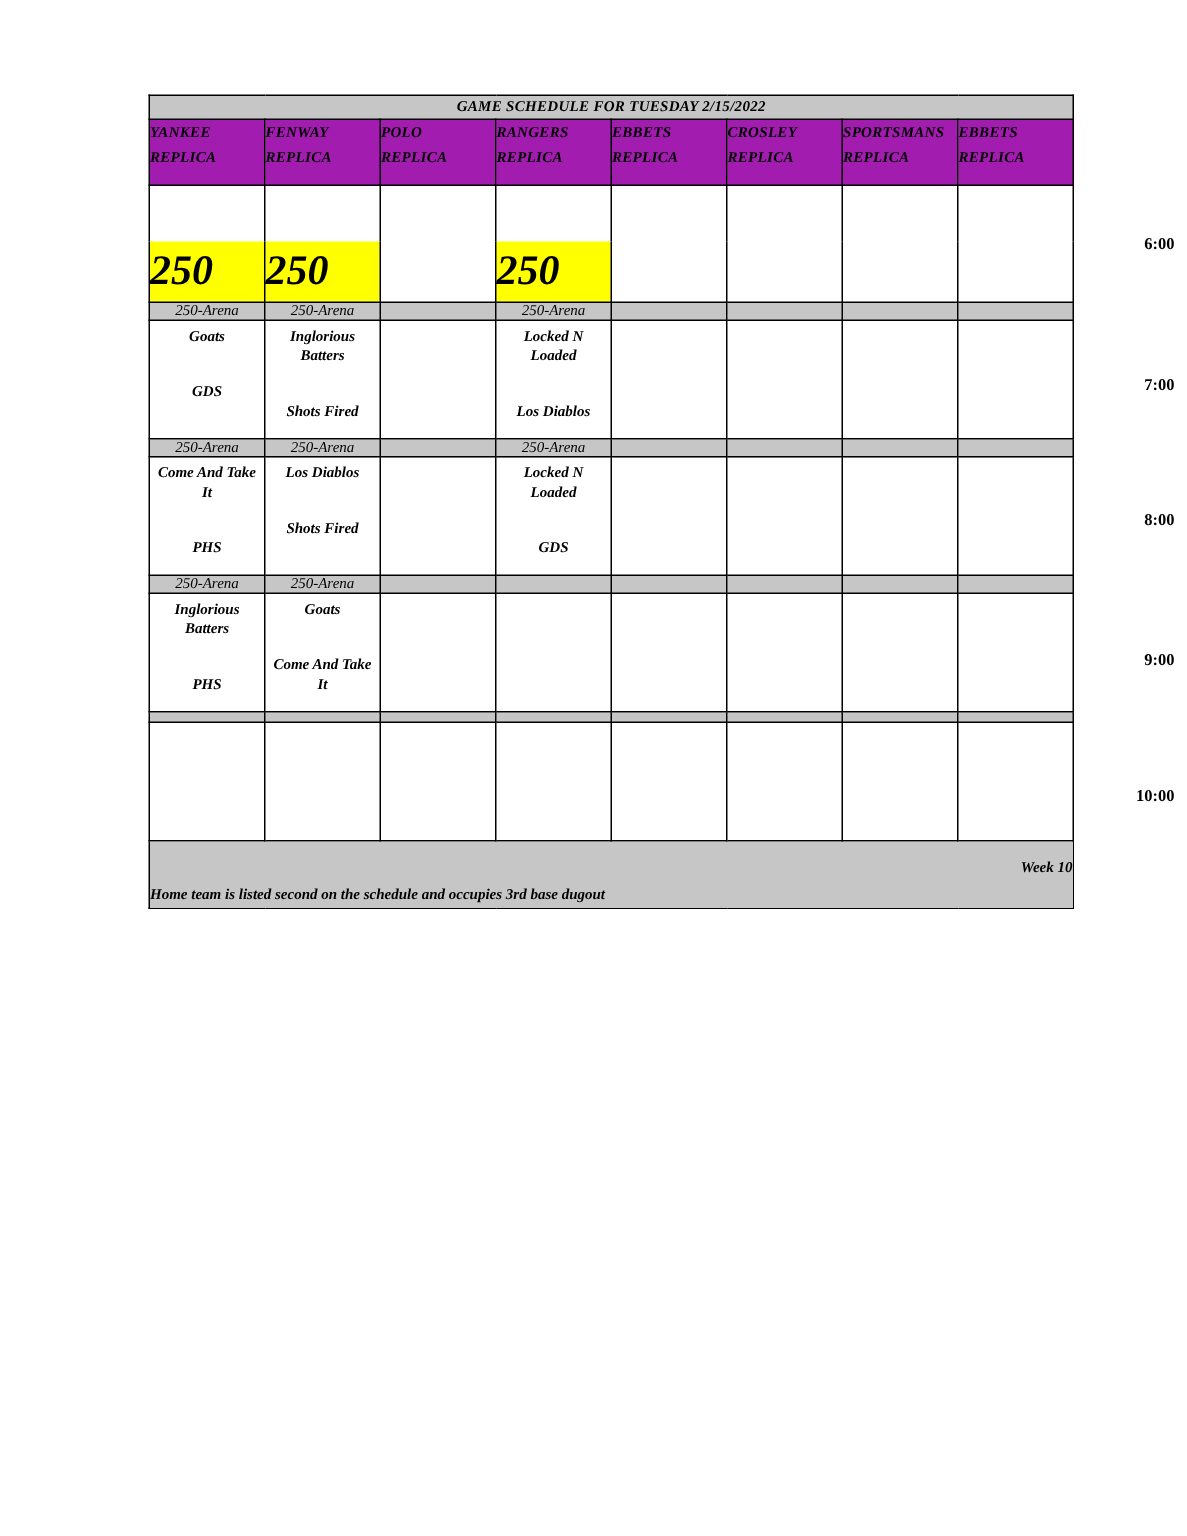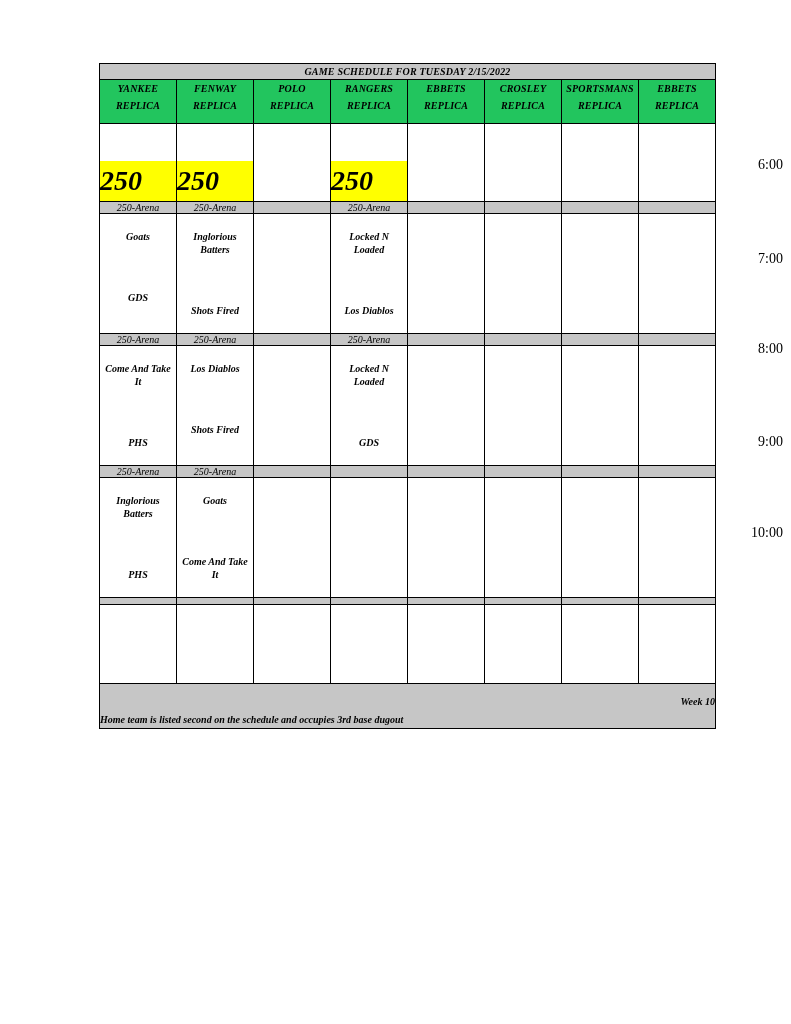--- a/index.html
+++ b/index.html
@@ -50,36 +50,35 @@
     text-align: center;
     font-weight: bold;
     font-size: 11.5px;
     height: 15px;
     line-height: 15px;
     letter-spacing: 0.2px;
   }
 
   
   .hdr-cell {
-    background: #22c55e;
-    text-align: center;
+    background: #a21caf;
     font-weight: bold;
     font-size: 9.5px;
     height: 43px;
     padding-top: 6px;
     line-height: 17px;
     letter-spacing: 0.2px;
   }
   .hdr-cell .l1 { display: block; }
   .hdr-cell .l2 { display: block; }
   .timelabel {
     position: absolute;
     right: 8px;
-    font-weight: normal;
-    font-size: 14px;
+    font-weight: bold;
+    font-size: 11px;
     text-align: right;
     width: 60px;
   }
 
   
   .spacer-cell {
     background: #c6c6c6;
     height: 6px;
     padding: 0;
   }
@@ -96,21 +95,21 @@
   .game-cell {
     height: 78px;
     text-align: center;
     font-weight: bold;
     font-size: 10.5px;
     line-height: 13px;
     padding-top: 6px;
   }
   .game-cell .team {
     display: block;
-    padding: 16px 2px;
+    padding: 4px 2px;
   }
   .game-cell .team.away { margin-bottom: 0; }
   .game-cell .gap { display: block; height: 16px; }
 
   
   .blank-top-cell { height: 37px; }
 
   .big-cell {
     height: 40px;
     text-align: left;

